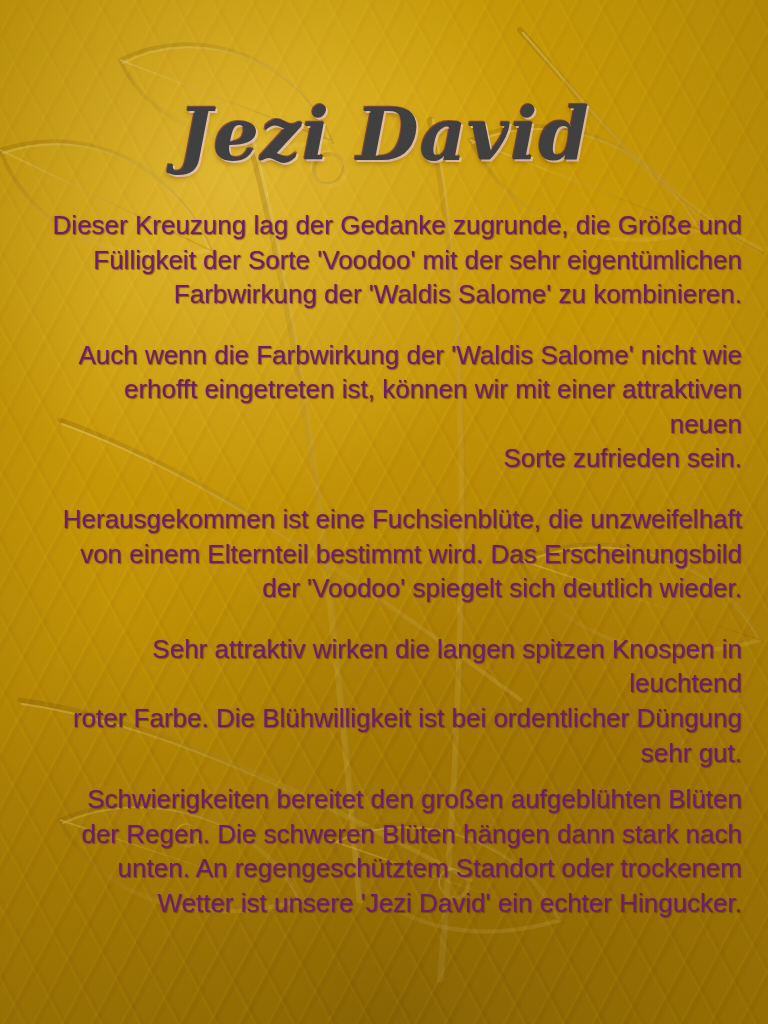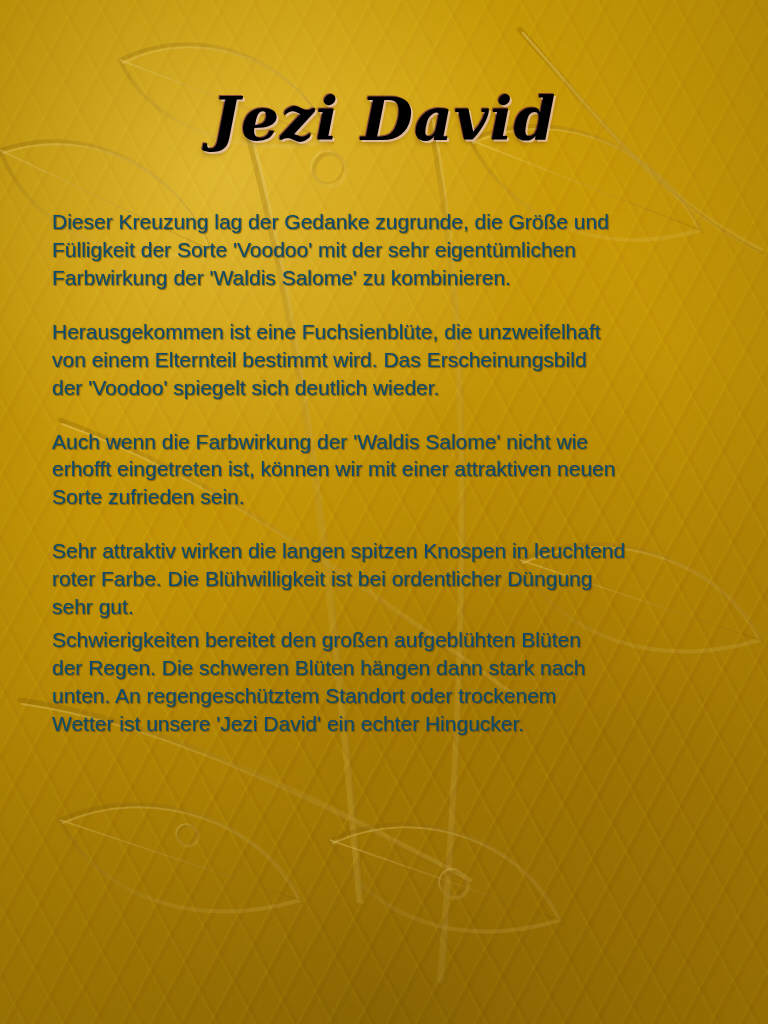--- a/index.html
+++ b/index.html
@@ -70,52 +70,53 @@
   
   .title {
     position: absolute;
     top: 44px;
     left: 0;
     width: 100%;
     text-align: center;
     font-family: "DejaVu Serif", serif;
     font-style: italic;
     font-weight: bold;
-    font-size: 60px;
+    font-size: 72px;
     letter-spacing: 1px;
-    color: #000000;
+    color: #404040;
     text-shadow:
       2px 2px 0 rgba(255,220,255,0.55),
       -1px -1px 0 rgba(80,0,80,0.55),
       0 3px 5px rgba(60,30,0,0.35);
     white-space: nowrap;
   }
 
   
   .content {
     position: absolute;
     top: 208px;
     left: 52px;
     width: 690px;
-    color: #0c4a6e;
-    font-size: 21px;
+    color: #701a75;
+    font-size: 26px;
     line-height: 1.33;
     text-shadow:
       1px 1px 1px rgba(90,60,0,0.65),
       0 0 2px rgba(120,80,0,0.35);
+    text-align: right;
   }
   .para {
     margin: 0 0 26px 0;
     white-space: pre-line;
   }
   .para:last-child {
     margin-bottom: 16px;
   }
   .para.tight {
-    margin-bottom: 5px;
+    margin-bottom: 12px;
   }
 </style>
 </head>
 <body>
 
 <div class="page">
 
   <div class="bg-base"></div>
 
   <svg class="bg-leaves" viewBox="0 0 768 1024" preserveAspectRatio="none" xmlns="http://www.w3.org/2000/svg">
@@ -178,26 +179,26 @@
 
   <div class="bg-relief"></div>
   <div class="bg-vignette"></div>
 
   <h1 class="title">Jezi David</h1>
 
   <div class="content">
     <p class="para">Dieser Kreuzung lag der Gedanke zugrunde, die Größe und
 Fülligkeit der Sorte 'Voodoo' mit der sehr eigentümlichen
 Farbwirkung der 'Waldis Salome' zu kombinieren.</p>
+    <p class="para">Auch wenn die Farbwirkung der 'Waldis Salome' nicht wie
+erhofft eingetreten ist, können wir mit einer attraktiven neuen
+Sorte zufrieden sein.</p>
     <p class="para">Herausgekommen ist eine Fuchsienblüte, die unzweifelhaft
 von einem Elternteil bestimmt wird. Das Erscheinungsbild
 der 'Voodoo' spiegelt sich deutlich wieder.</p>
-    <p class="para">Auch wenn die Farbwirkung der 'Waldis Salome' nicht wie
-erhofft eingetreten ist, können wir mit einer attraktiven neuen
-Sorte zufrieden sein.</p>
     <p class="para tight">Sehr attraktiv wirken die langen spitzen Knospen in leuchtend
 roter Farbe. Die Blühwilligkeit ist bei ordentlicher Düngung
 sehr gut.</p>
     <p class="para">Schwierigkeiten bereitet den großen aufgeblühten Blüten
 der Regen. Die schweren Blüten hängen dann stark nach
 unten. An regengeschütztem Standort oder trockenem
 Wetter ist unsere 'Jezi David' ein echter Hingucker.</p>
   </div>
 
 </div>

